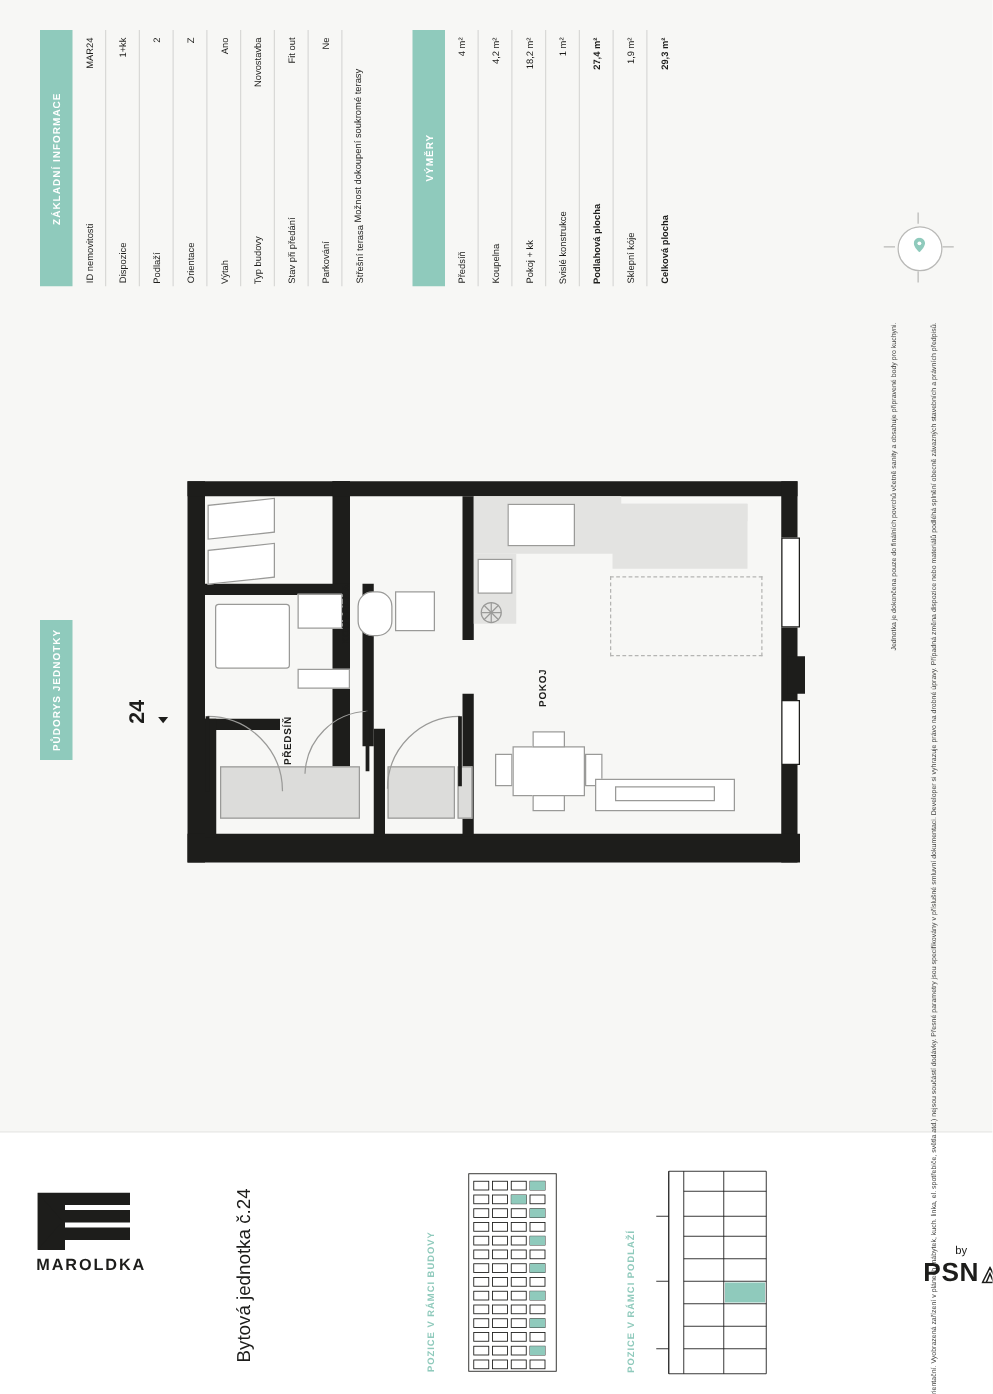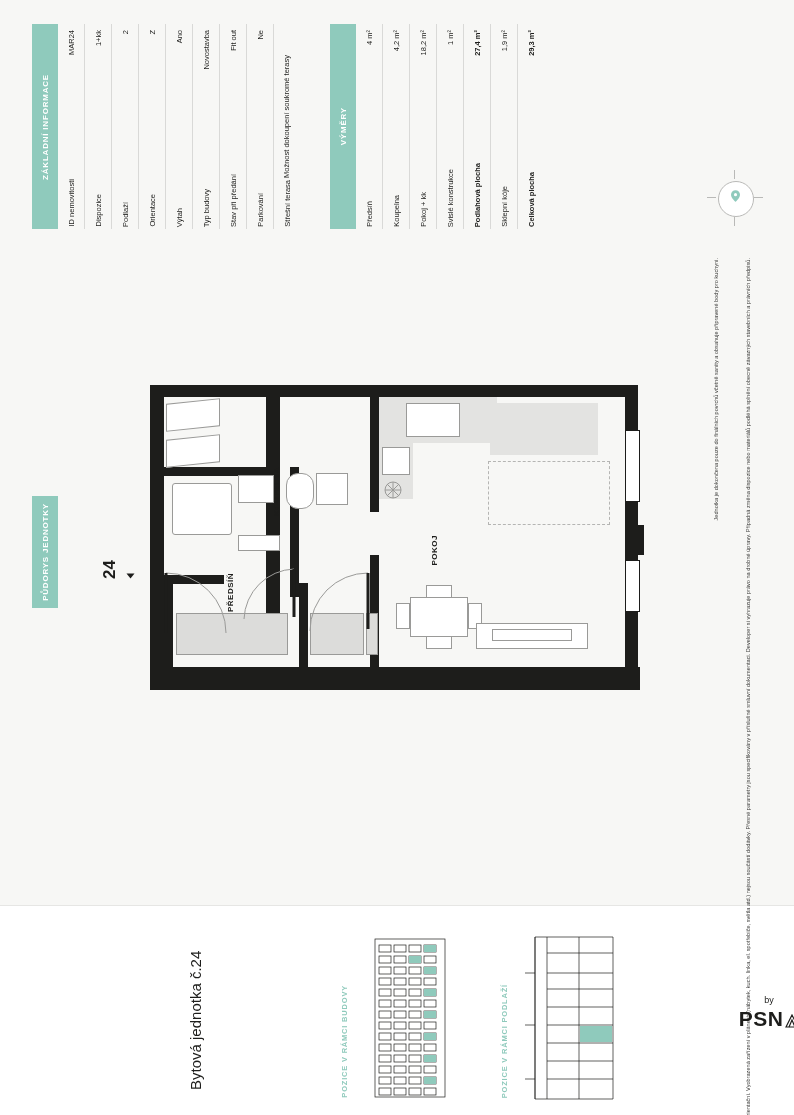--- a/index.html
+++ b/index.html
@@ -422,20 +422,27 @@
 
   <div class="notes">
     <div class="note-col a">
       <span class="vert">Poznámka: Podlahová plocha jednotky jest vypočtena dle vyhlášky č. 366/2013 Sb., v platném znění. Plochy jednotlivých místností jsou pouze orientační. Vyobrazená zařízení v plánech (nábytek, kuch. linka, el. spotřebiče, světla atd.) nejsou součástí dodávky. Přesné parametry jsou specifikovány v příslušné smluvní dokumentaci. Developer si vyhrazuje právo na drobné úpravy. Případná změna dispozice nebo materiálů podléhá splnění obecně závazných stavebních a právních předpisů.</span>
     </div>
     <div class="note-col b">
       <span class="vert">Jednotka je dokončena pouze do finálních povrchů včetně sanity a obsahuje připravené body pro kuchyni.</span>
     </div>
   </div>
 
+  <div class="brand">
+    <svg class="mark" viewBox="0 0 74 46">
+      <polygon points="0,0 74,0 74,10 22,10 22,14 74,14 74,24 22,24 22,28 74,28 74,38 22,38 22,46 0,46" fill="#1d1d1b"></polygon>
+      <polygon points="0,0 20,23 0,46" fill="#1d1d1b"></polygon>
+    </svg>
+    <div class="name">MAROLDKA</div>
+  </div>
 
   <div class="unit-title">
     <span class="vert">Bytová jednotka
 č.24</span>
   </div>
 
   <div class="pos-building">
     <div class="pos-label">
       <span class="vert">POZICE V RÁMCI BUDOVY</span>
     </div>

